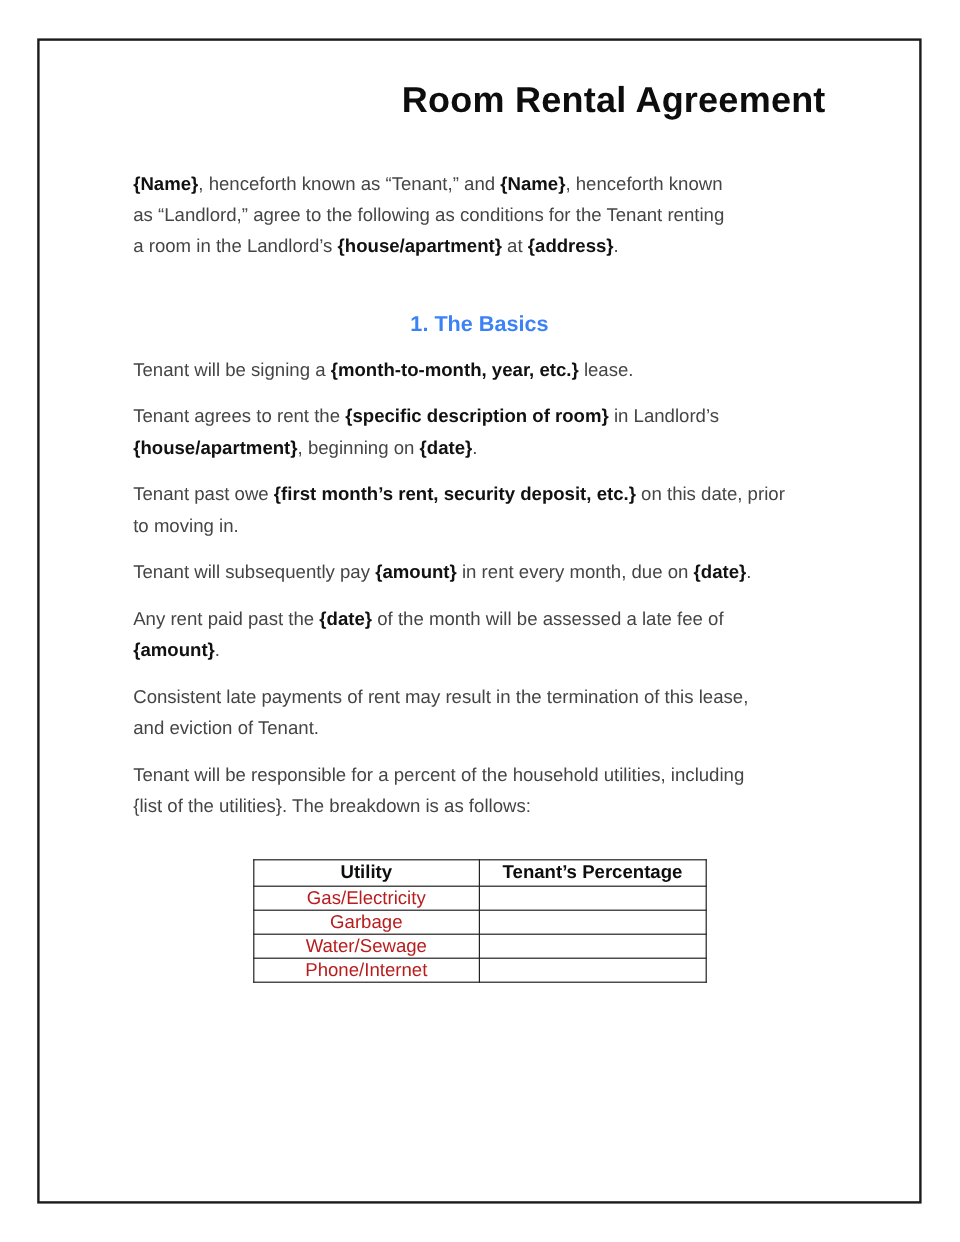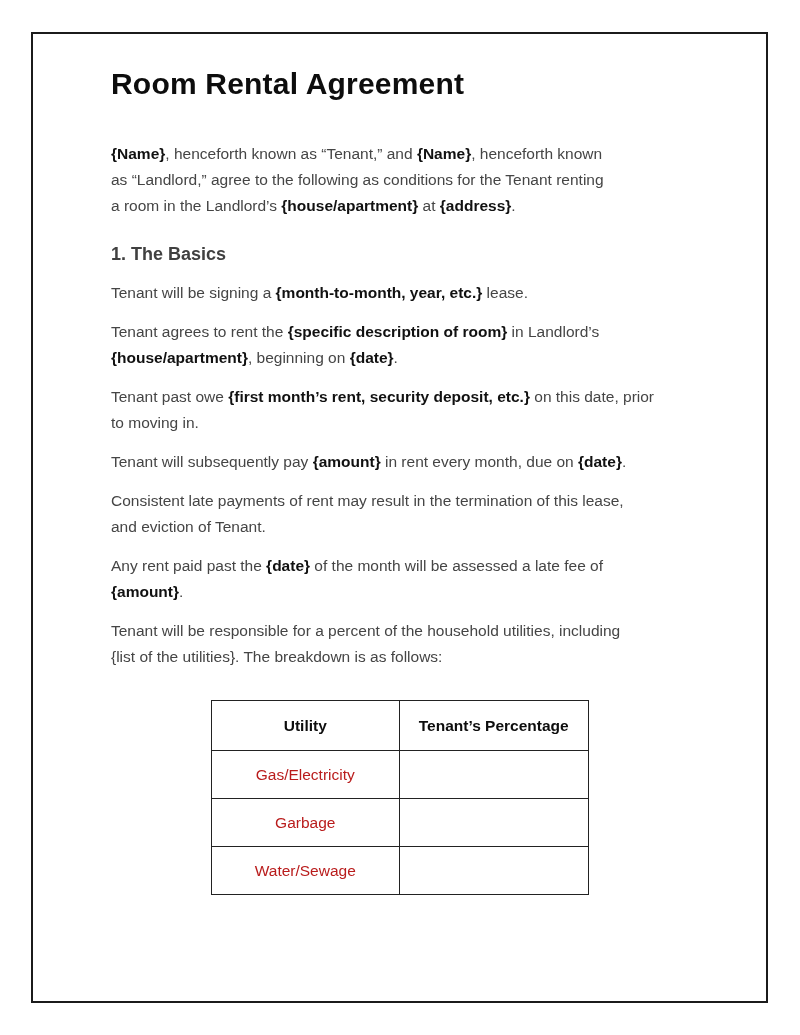--- a/index.html
+++ b/index.html
@@ -16,51 +16,51 @@
     border: 2px solid #1b1b1b;
     background: #ffffff;
     padding: 0 78px;
     overflow: hidden;
   }
   .doc-title {
     margin: 33px 0 40px 0;
     font-size: 30px;
     line-height: 34px;
     font-weight: bold;
-    text-align: left;
+    text-align: right;
     color: #0d0d0d;
     letter-spacing: 0.2px;
   }
   .para {
     margin: 0 0 13px 0;
     font-size: 15.5px;
     line-height: 26px;
     color: #454545;
     white-space: pre-wrap;
   }
-  .intro { margin-bottom: 22px; }
+  .intro { margin-bottom: 38px; }
   .section-heading {
     margin: 20px 0 13px 0;
     font-size: 18px;
     line-height: 26px;
     font-weight: bold;
-    text-align: left;
-    color: #404040;
+    text-align: center;
+    color: #3b82f6;
   }
   .b { font-weight: bold; color: #111111; }
   .utilities-table {
     margin: 30px auto 0 auto;
     width: 378px;
     border-collapse: collapse;
     table-layout: fixed;
   }
   .utilities-table th, .utilities-table td {
     border: 1.5px solid #222222;
     text-align: center;
-    padding: 14px;
+    padding: 0;
     font-size: 15.5px;
   }
   .utilities-table th {
     height: 22px;
     line-height: 21px;
     font-weight: bold;
     color: #0d0d0d;
   }
   .utilities-table td {
     height: 19.5px;
@@ -80,24 +80,24 @@
 a room in the Landlord’s </span><span class="b">{house/apartment}</span><span> at </span><span class="b">{address}</span><span>.</span></p>
 
   <h2 class="section-heading">1. The Basics</h2>
   <p class="para"><span>Tenant will be signing a </span><span class="b">{month-to-month, year, etc.}</span><span> lease.</span></p>
   <p class="para"><span>Tenant agrees to rent the </span><span class="b">{specific description of room}</span><span> in Landlord’s
 </span><span class="b">{house/apartment}</span><span>, beginning on </span><span class="b">{date}</span><span>.</span></p>
   <p class="para"><span>Tenant past owe </span><span class="b">{first month’s rent, security deposit, etc.}</span><span> on this date, prior
 to moving in.</span></p>
 
   <p class="para"><span>Tenant will subsequently pay </span><span class="b">{amount}</span><span> in rent every month, due on </span><span class="b">{date}</span><span>.</span></p>
+  <p class="para"><span>Any rent paid past the </span><span class="b">{date}</span><span> of the month will be assessed a late fee of
+</span><span class="b">{amount}</span><span>.</span></p>
   <p class="para"><span>Consistent late payments of rent may result in the termination of this lease,
 and eviction of Tenant.</span></p>
-  <p class="para"><span>Any rent paid past the </span><span class="b">{date}</span><span> of the month will be assessed a late fee of
-</span><span class="b">{amount}</span><span>.</span></p>
 
   <p class="para"><span>Tenant will be responsible for a percent of the household utilities, including
 {list of the utilities}. The breakdown is as follows:</span></p>
 
   <table class="utilities-table">
     <thead>
       <tr>
         <th>Utility</th>
         <th>Tenant’s Percentage</th>
       </tr>
@@ -108,16 +108,20 @@
         <td></td>
       </tr>
       <tr>
         <td>Garbage</td>
         <td></td>
       </tr>
       <tr>
         <td>Water/Sewage</td>
         <td></td>
       </tr>
+      <tr>
+        <td>Phone/Internet</td>
+        <td></td>
+      </tr>
     </tbody>
   </table>
 
 </div>
 
 </body></html>

